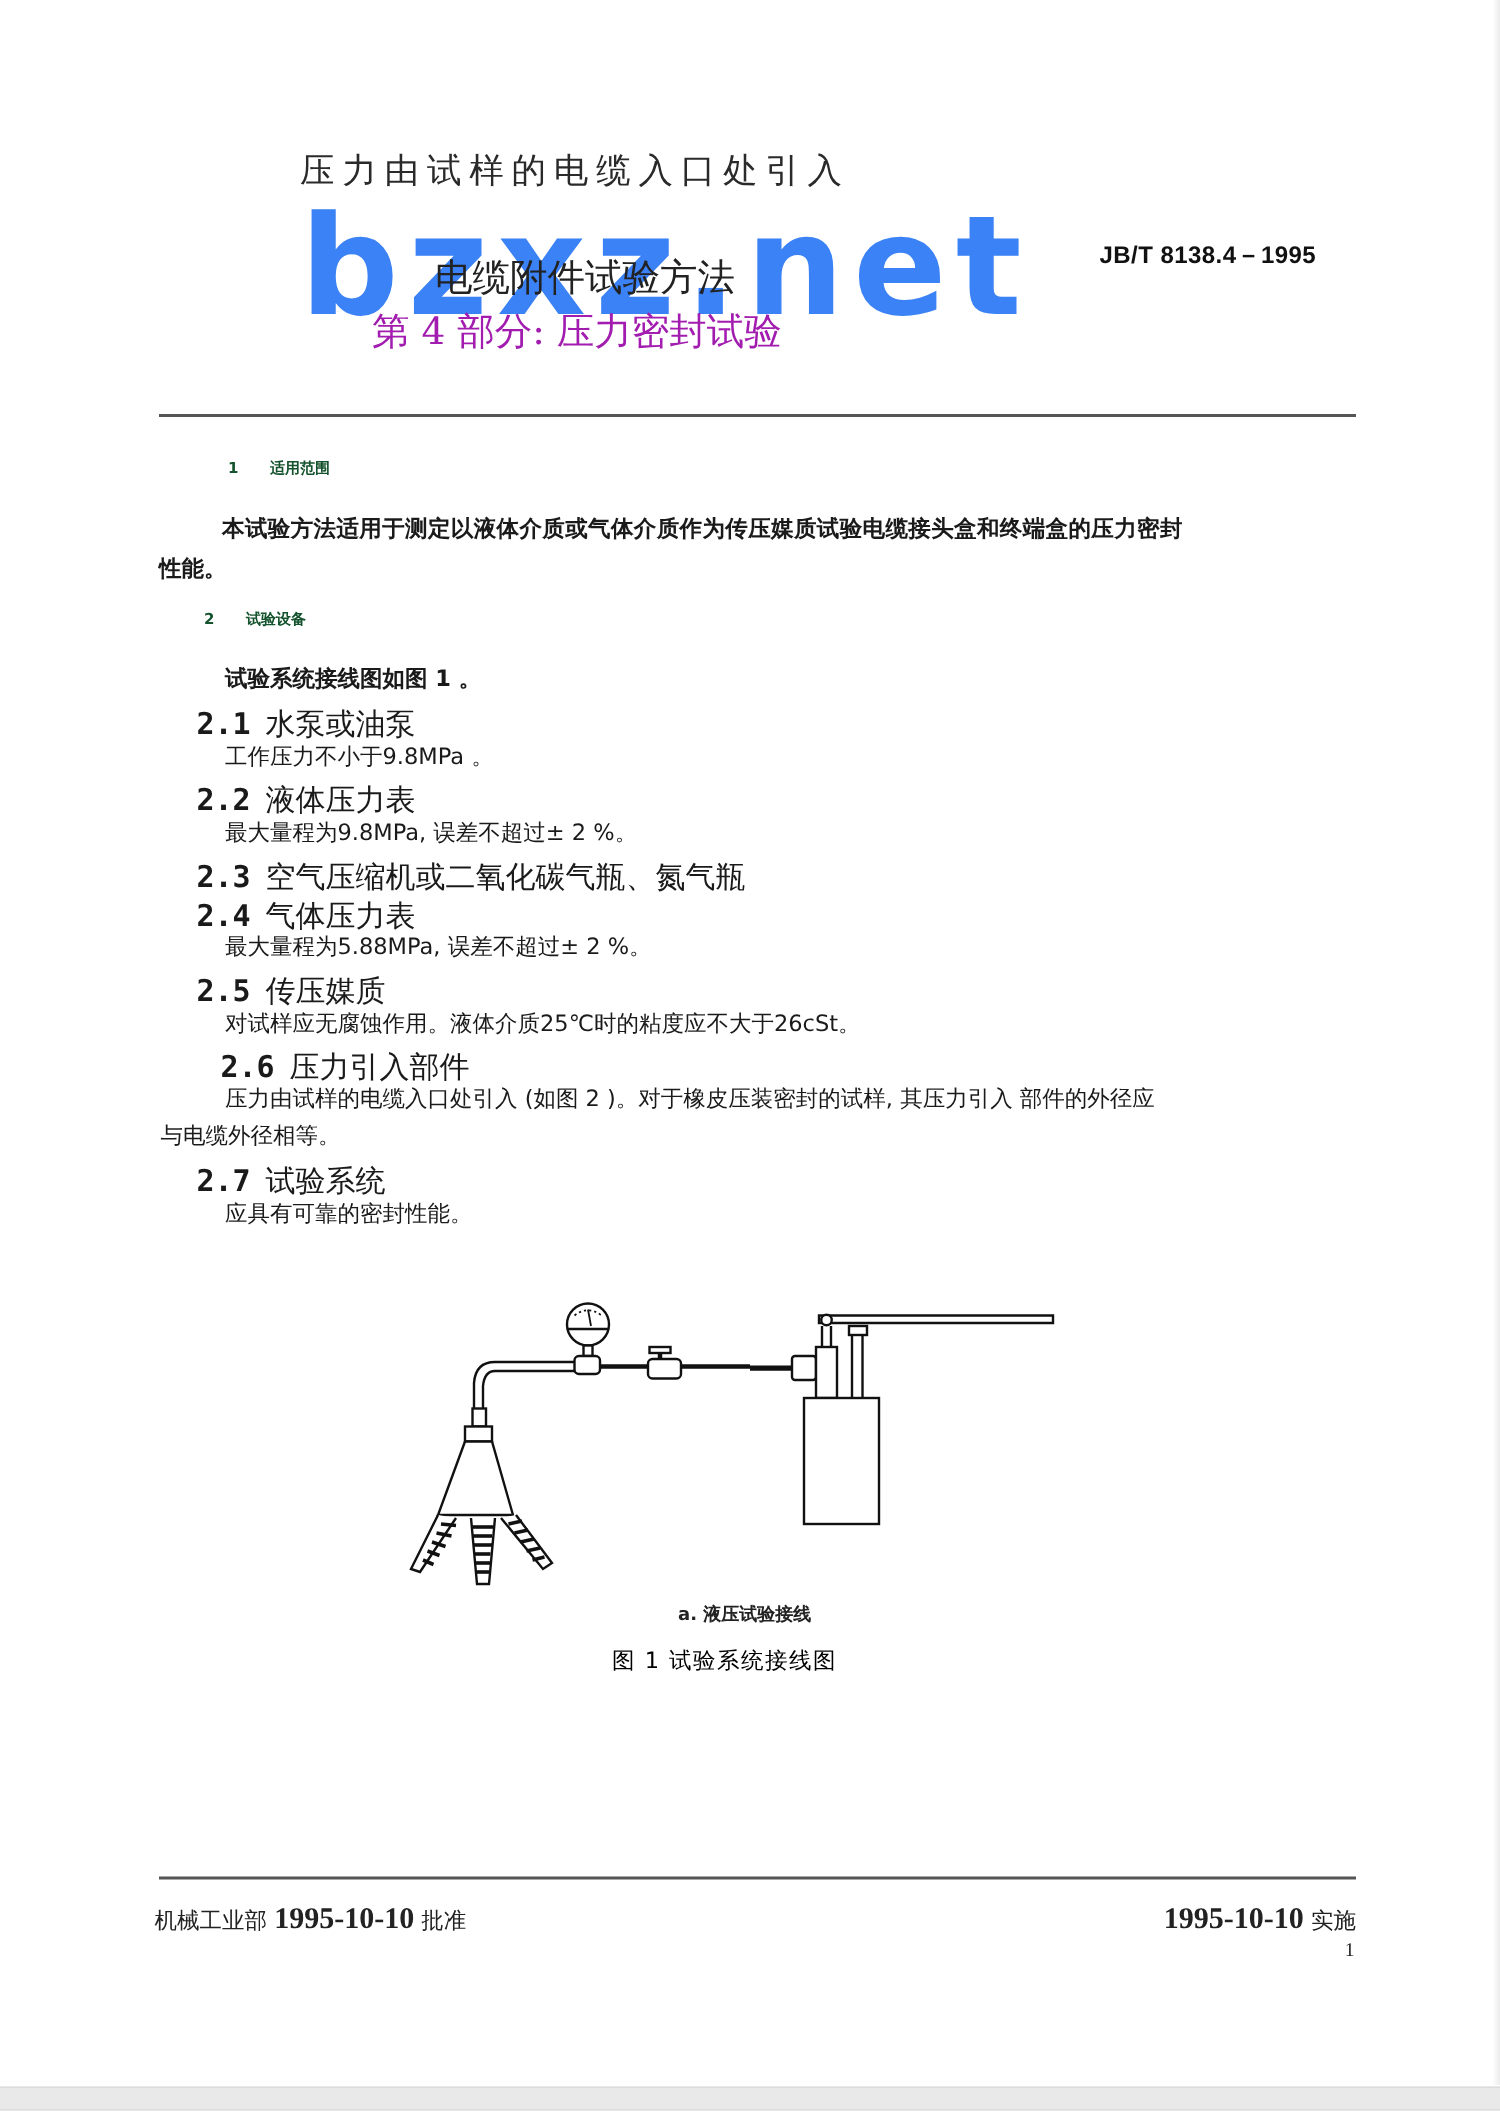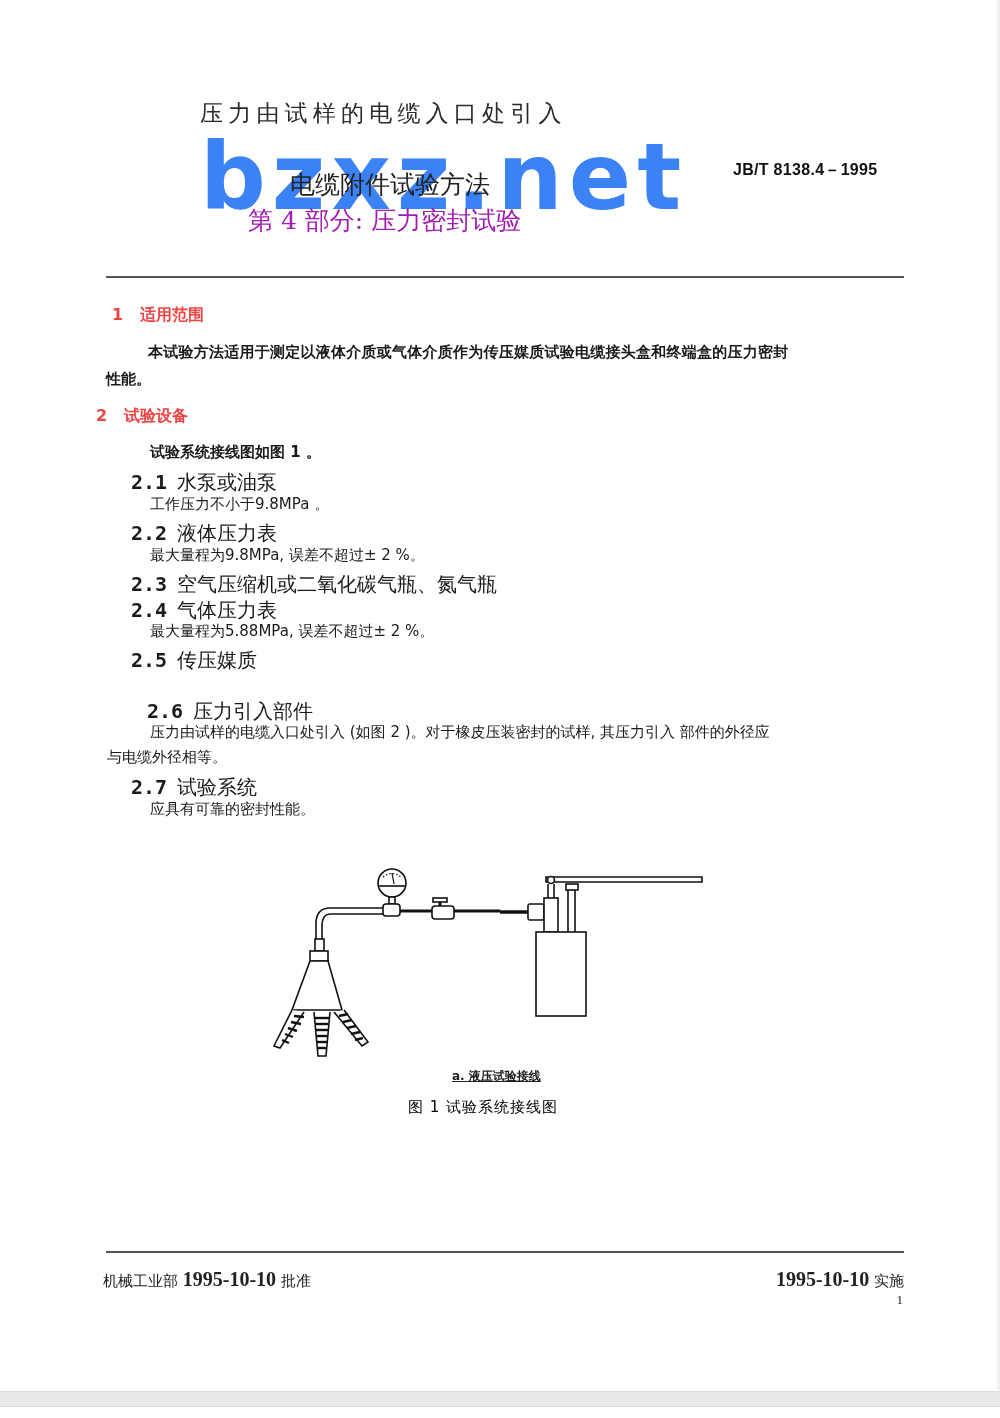--- a/index.html
+++ b/index.html
@@ -15,28 +15,28 @@
   .industry { left: 200px; top: 98px; font-size: 23px; letter-spacing: 5.2px; color: #2a2a2a;
               font-family: "DejaVu Serif", serif; }
   .watermark { left: 200px; top: 124px; font-size: 92px; font-weight: bold; color: #3b82f6;
                letter-spacing: 6px; font-family: "DejaVu Sans", sans-serif; }
   .std-no { left: 733px; top: 160px; font-size: 16px; font-weight: bold;
             font-family: Liberation Sans, sans-serif; color: #111; letter-spacing: 0.3px; }
   .title1 { left: 290px; top: 168px; font-size: 25px; font-family: "DejaVu Serif", serif; color: #222; }
   .title2 { left: 248px; top: 204px; font-size: 25px; font-family: "DejaVu Serif", serif; color: #a21caf; }
   .rule { position: absolute; left: 106px; width: 798px; height: 2px; background: #555; }
 
-  .h1 { font-size: 16px; font-weight: bold; color: #ef4444; }
+  .h1 { font-size: 10px; font-weight: bold; color: #14532d; margin-left: 40px; }
   .h1 .num { display: inline-block; width: 28px; }
   .body { font-size: 15px; color: #1a1a1a; }
   .bold { font-weight: bold; }
   .sub { font-size: 20px; color: #1a1a1a; }
   .sub .num { display: inline-block; width: 46px; font-weight: bold; font-family: "DejaVu Sans Mono", monospace; }
 
-  .caption-a { left: 452px; top: 1068px; font-size: 12px; font-weight: bold; color: #222; text-decoration: underline; }
+  .caption-a { left: 452px; top: 1068px; font-size: 12px; font-weight: bold; color: #222; }
   .caption-fig { left: 408px; top: 1098px; font-size: 15px; color: #000000; letter-spacing: 1px; }
 
   .footer-left { left: 103px; top: 1268px; font-size: 15px; color: #222; font-family: "DejaVu Serif", serif; }
   .footer-right { right: 96px; top: 1268px; font-size: 15px; color: #222; font-family: "DejaVu Serif", serif; }
   .footer-left .d, .footer-right .d { font-weight: bold; font-family: "Liberation Serif", serif; font-size: 20px; }
   .pageno { right: 97px; top: 1292px; font-size: 13px; color: #222; font-family: "Liberation Serif", serif; }
 
   svg.diagram { position: absolute; left: 270px; top: 860px; }
 </style>
 </head>
@@ -78,20 +78,21 @@
   </div>
 
   <div class="abs sub" style="left:131px; top:597px;">
     <span class="num">2.4</span><span>气体压力表</span>
   </div>
   <div class="abs body" style="left:150px; top:622px;">最大量程为5.88MPa, 误差不超过± 2 %。</div>
 
   <div class="abs sub" style="left:131px; top:647px;">
     <span class="num">2.5</span><span>传压媒质</span>
   </div>
+  <div class="abs body" style="left:150px; top:673px;">对试样应无腐蚀作用。液体介质25℃时的粘度应不大于26cSt。</div>
 
   <div class="abs sub" style="left:131px; top:698px;margin-left:16px;">
     <span class="num">2.6</span><span>压力引入部件</span>
   </div>
   <div class="abs body" style="left:150px; top:723px;">压力由试样的电缆入口处引入 (如图 2 )。对于橡皮压装密封的试样, 其压力引入 部件的外径应</div>
   <div class="abs body" style="left:107px; top:748px;">与电缆外径相等。</div>
 
   <div class="abs sub" style="left:131px; top:774px;">
     <span class="num">2.7</span><span>试验系统</span>
   </div>

